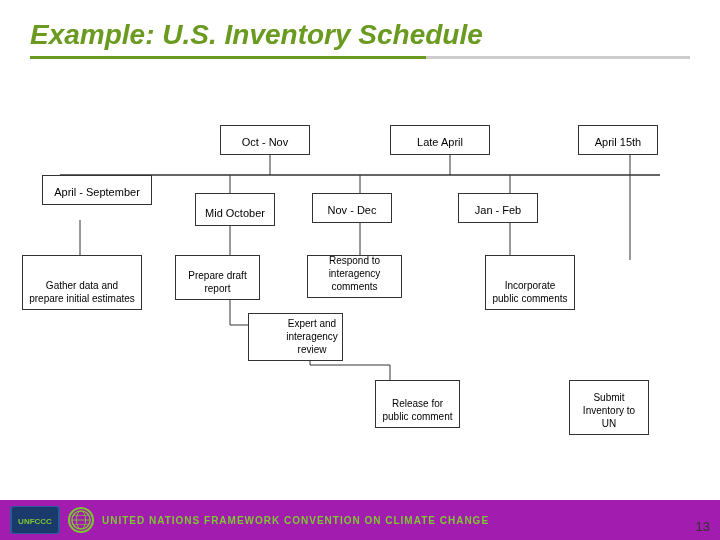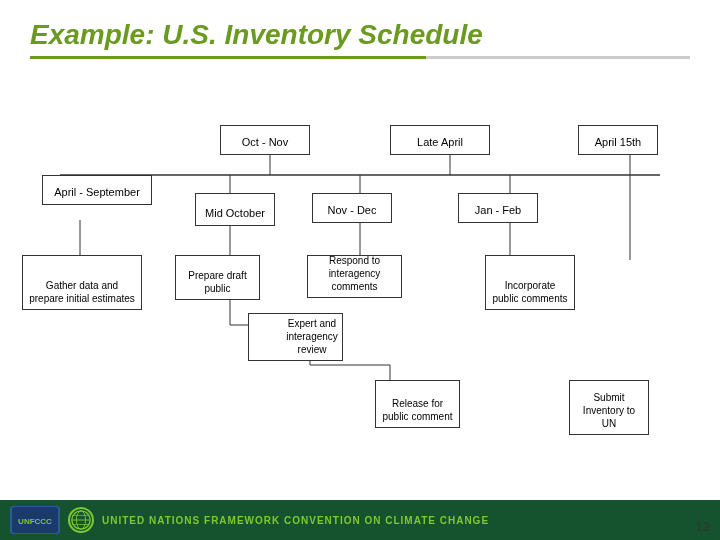--- a/index.html
+++ b/index.html
@@ -65,21 +65,21 @@
       top: 0;
       left: 0;
       width: 100%;
       height: 100%;
       pointer-events: none;
     }
 
     
     .footer {
       height: 40px;
-      background: #14532d;
+      background: #a21caf;
       display: flex;
       align-items: center;
       padding: 0 10px;
       gap: 8px;
     }
 
     .footer-logo-unfccc {
       width: 50px;
       height: 28px;
       background: #2a5a9b;
@@ -196,21 +196,21 @@
 
     <div class="box" style="left:458px; top:128px; width:80px; height:30px; font-size:11px;">
       <span>Jan - Feb</span>
     </div>
 
     <div class="box" style="left:22px; top:190px; width:120px; height:55px; font-size:10px;">
       <span>Gather data and prepare initial estimates</span>
     </div>
 
     <div class="box" style="left:175px; top:190px; width:85px; height:45px; font-size:10px;">
-      <span>Prepare draft public</span>
+      <span>Prepare draft report</span>
     </div>
 
     <div class="box" style="left:248px; top:248px; width:95px; height:48px; font-size:10px;padding-left:39px;">
       <span>Expert and interagency review</span>
     </div>
 
     <div class="box" style="left:307px; top:190px; width:95px; height:43px; font-size:10px;">
       <span>Respond to interagency comments</span>
     </div>
 

